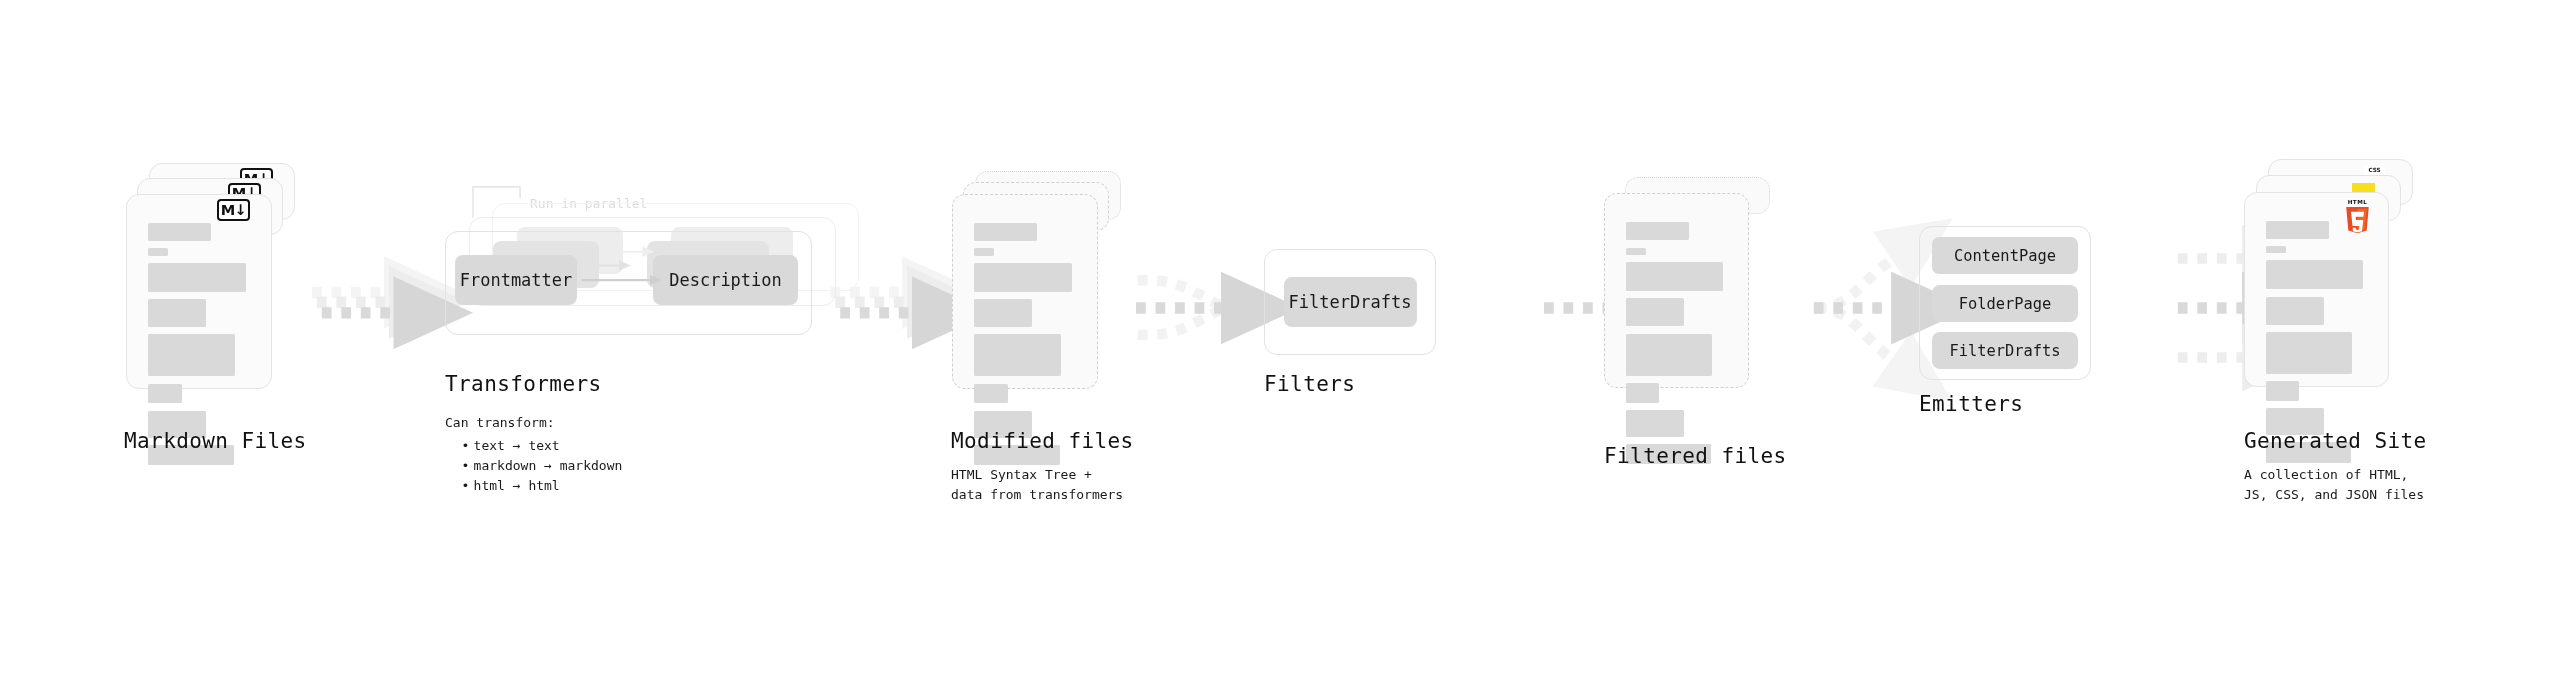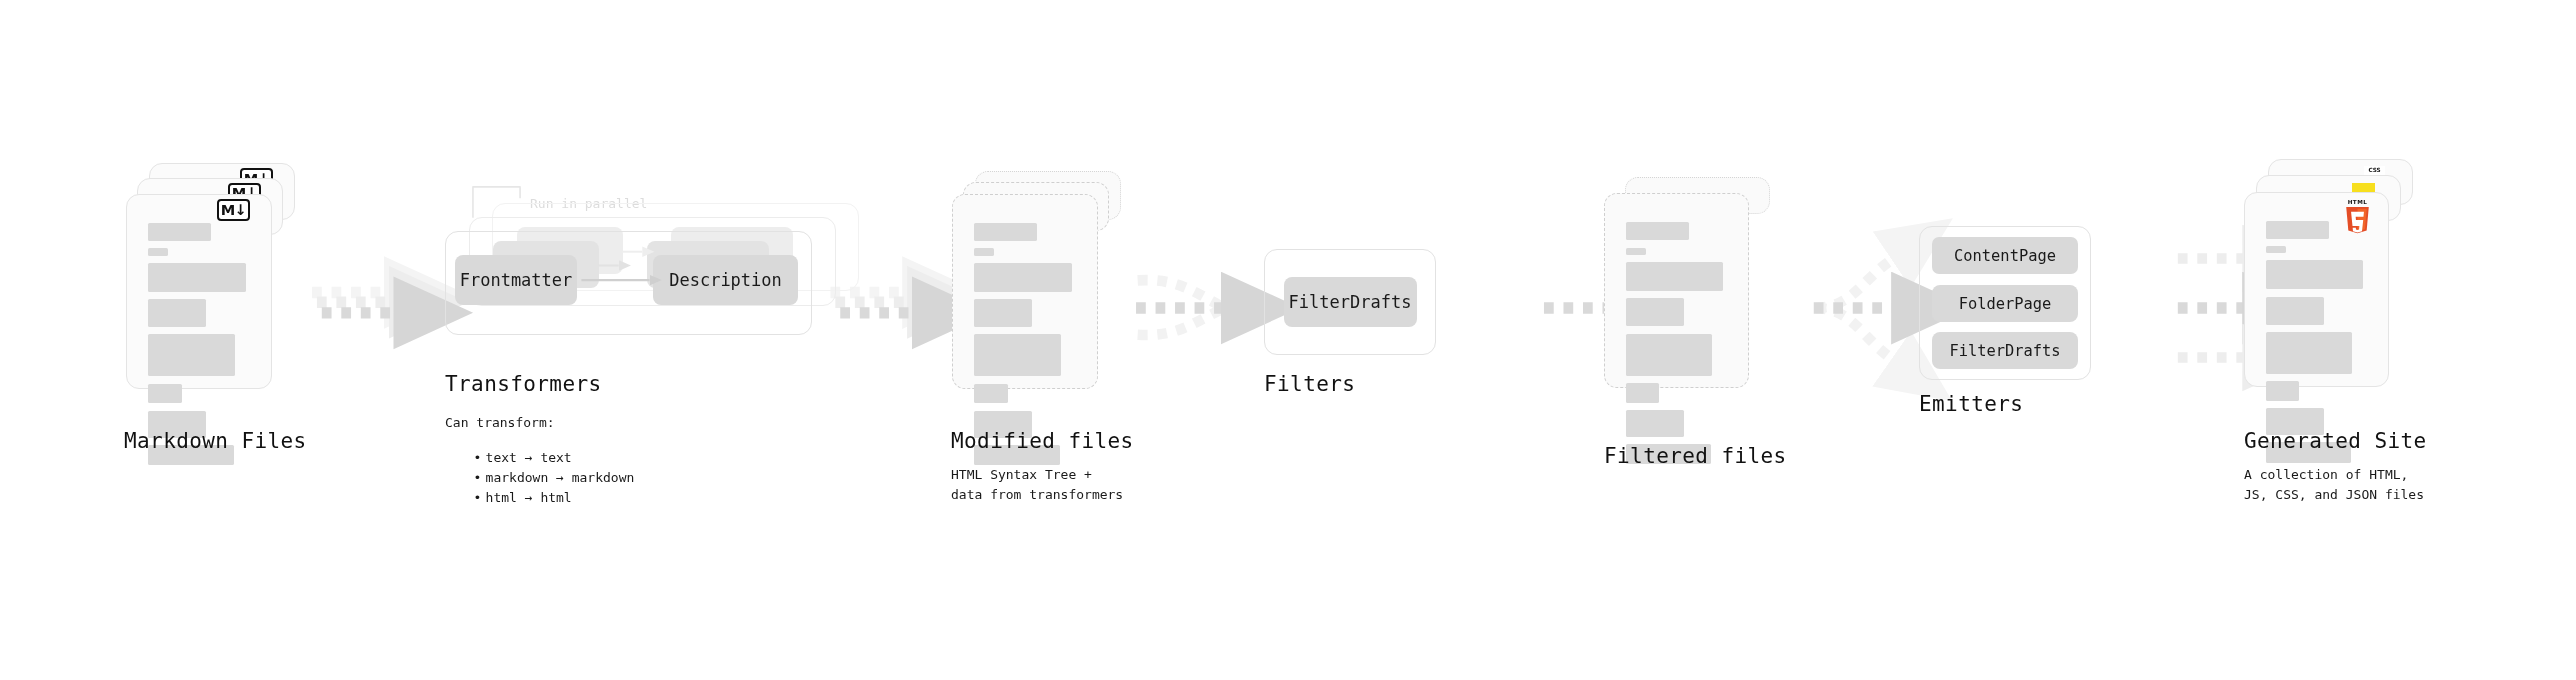--- a/index.html
+++ b/index.html
@@ -136,21 +136,21 @@
     color: #1a1a1a;
     white-space: pre-line;
   }
   .caption-list {
     position: absolute;
     font-size: 13px;
     line-height: 1.55;
     color: #1a1a1a;
   }
   .caption-list ul {
-    margin: 16px; padding-left: 14.6px; list-style: none;
+    margin: 4px; padding-left: 14.6px; list-style: none;
   }
   .caption-list li { position: relative; }
   .caption-list li::before {
     content: "\2022";
     position: absolute;
     left: -12.2px;
   }
   .note-parallel {
     position: absolute;
     font-size: 13px;

